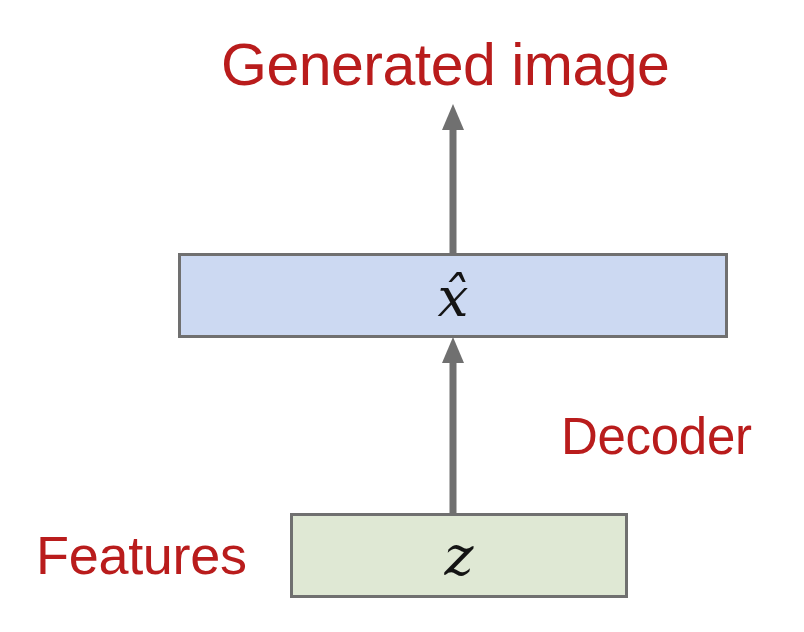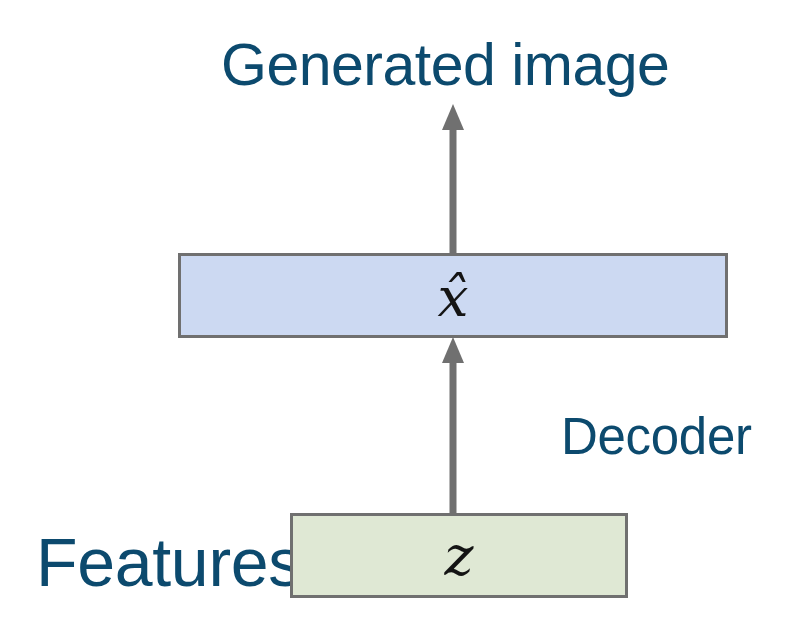--- a/index.html
+++ b/index.html
@@ -12,21 +12,21 @@
   }
   #diagram-root {
     position: relative;
     width: 804px;
     height: 632px;
     background: #ffffff;
     overflow: hidden;
   }
   .label {
     position: absolute;
-    color: #0c4a6e;
+    color: #b91c1c;
     font-family: "Liberation Sans", sans-serif;
     font-weight: 400;
     white-space: nowrap;
     line-height: 1;
     user-select: none;
   }
   #label-generated-image {
     left: 221px;
     top: 36px;
     font-size: 59px;
@@ -35,21 +35,21 @@
   #label-decoder {
     left: 561px;
     top: 404px;
     font-size: 51px;
     letter-spacing: -0.3px;
     margin-top: 7px;
   }
   #label-features {
     left: 36px;
     top: 528px;
-    font-size: 68px;
+    font-size: 54px;
     letter-spacing: -0.3px;
   }
   .node-box {
     position: absolute;
     box-sizing: border-box;
     border: 3px solid #707070;
     display: flex;
     align-items: center;
     justify-content: center;
   }

